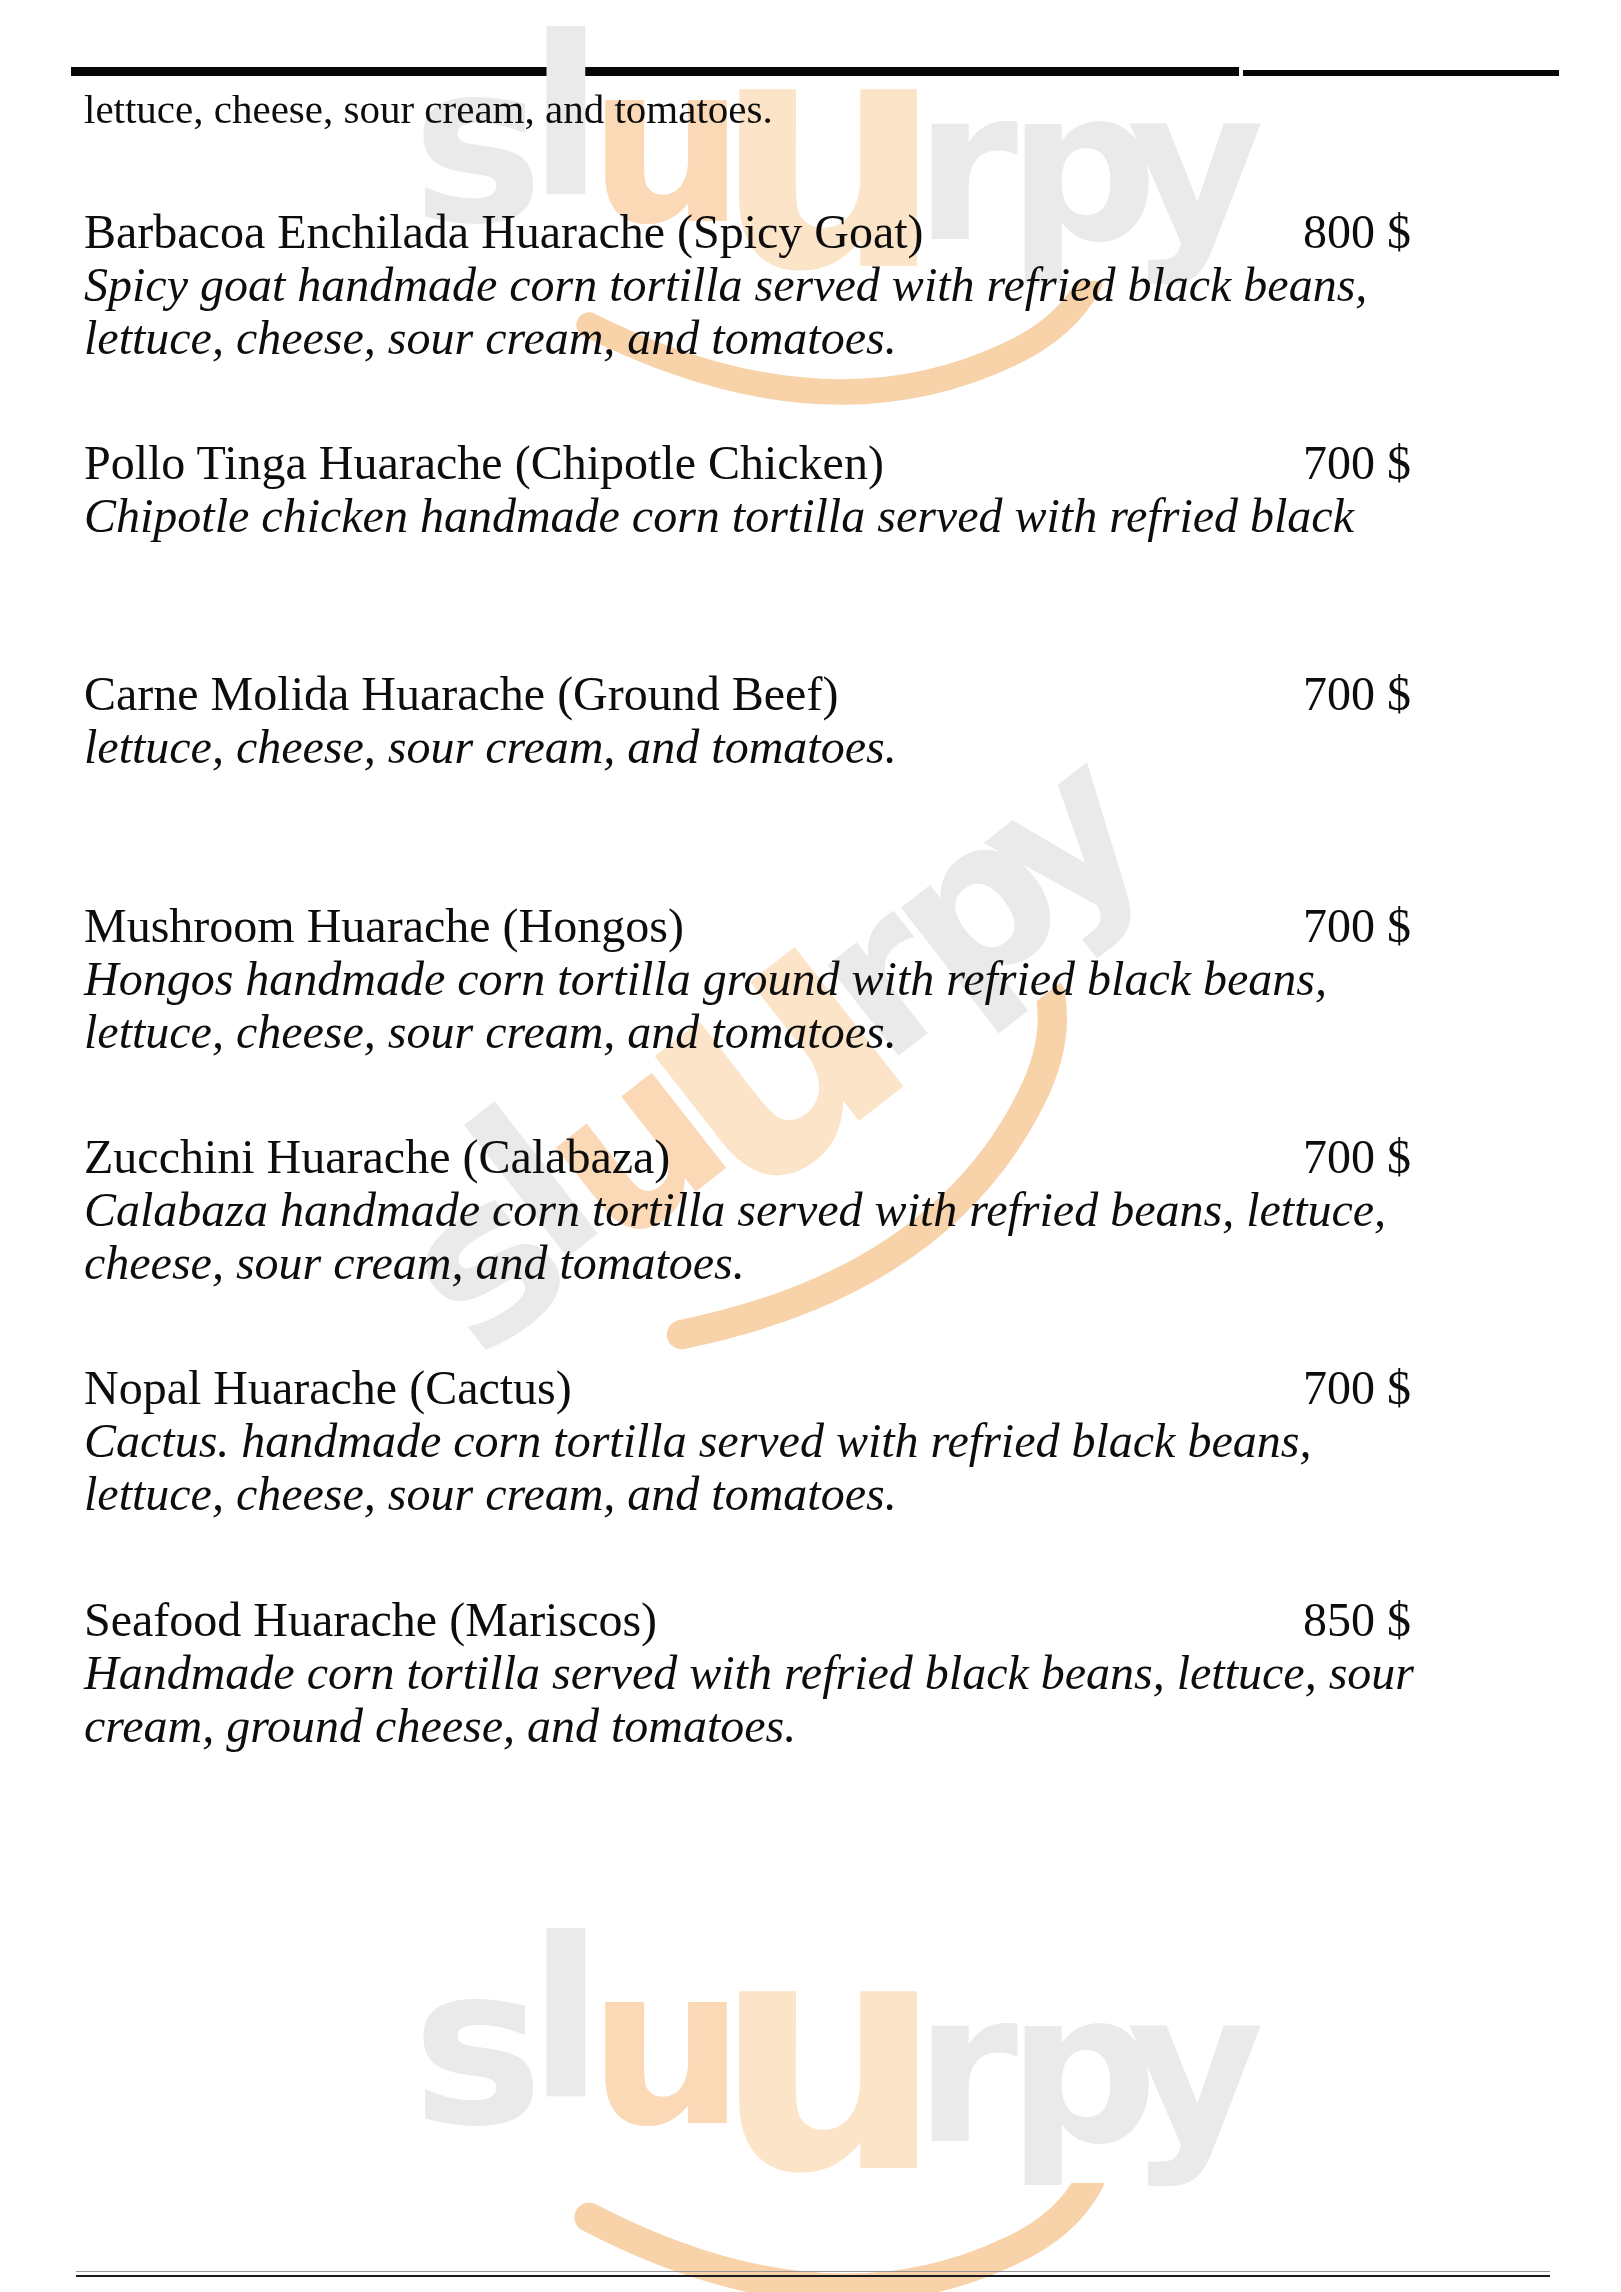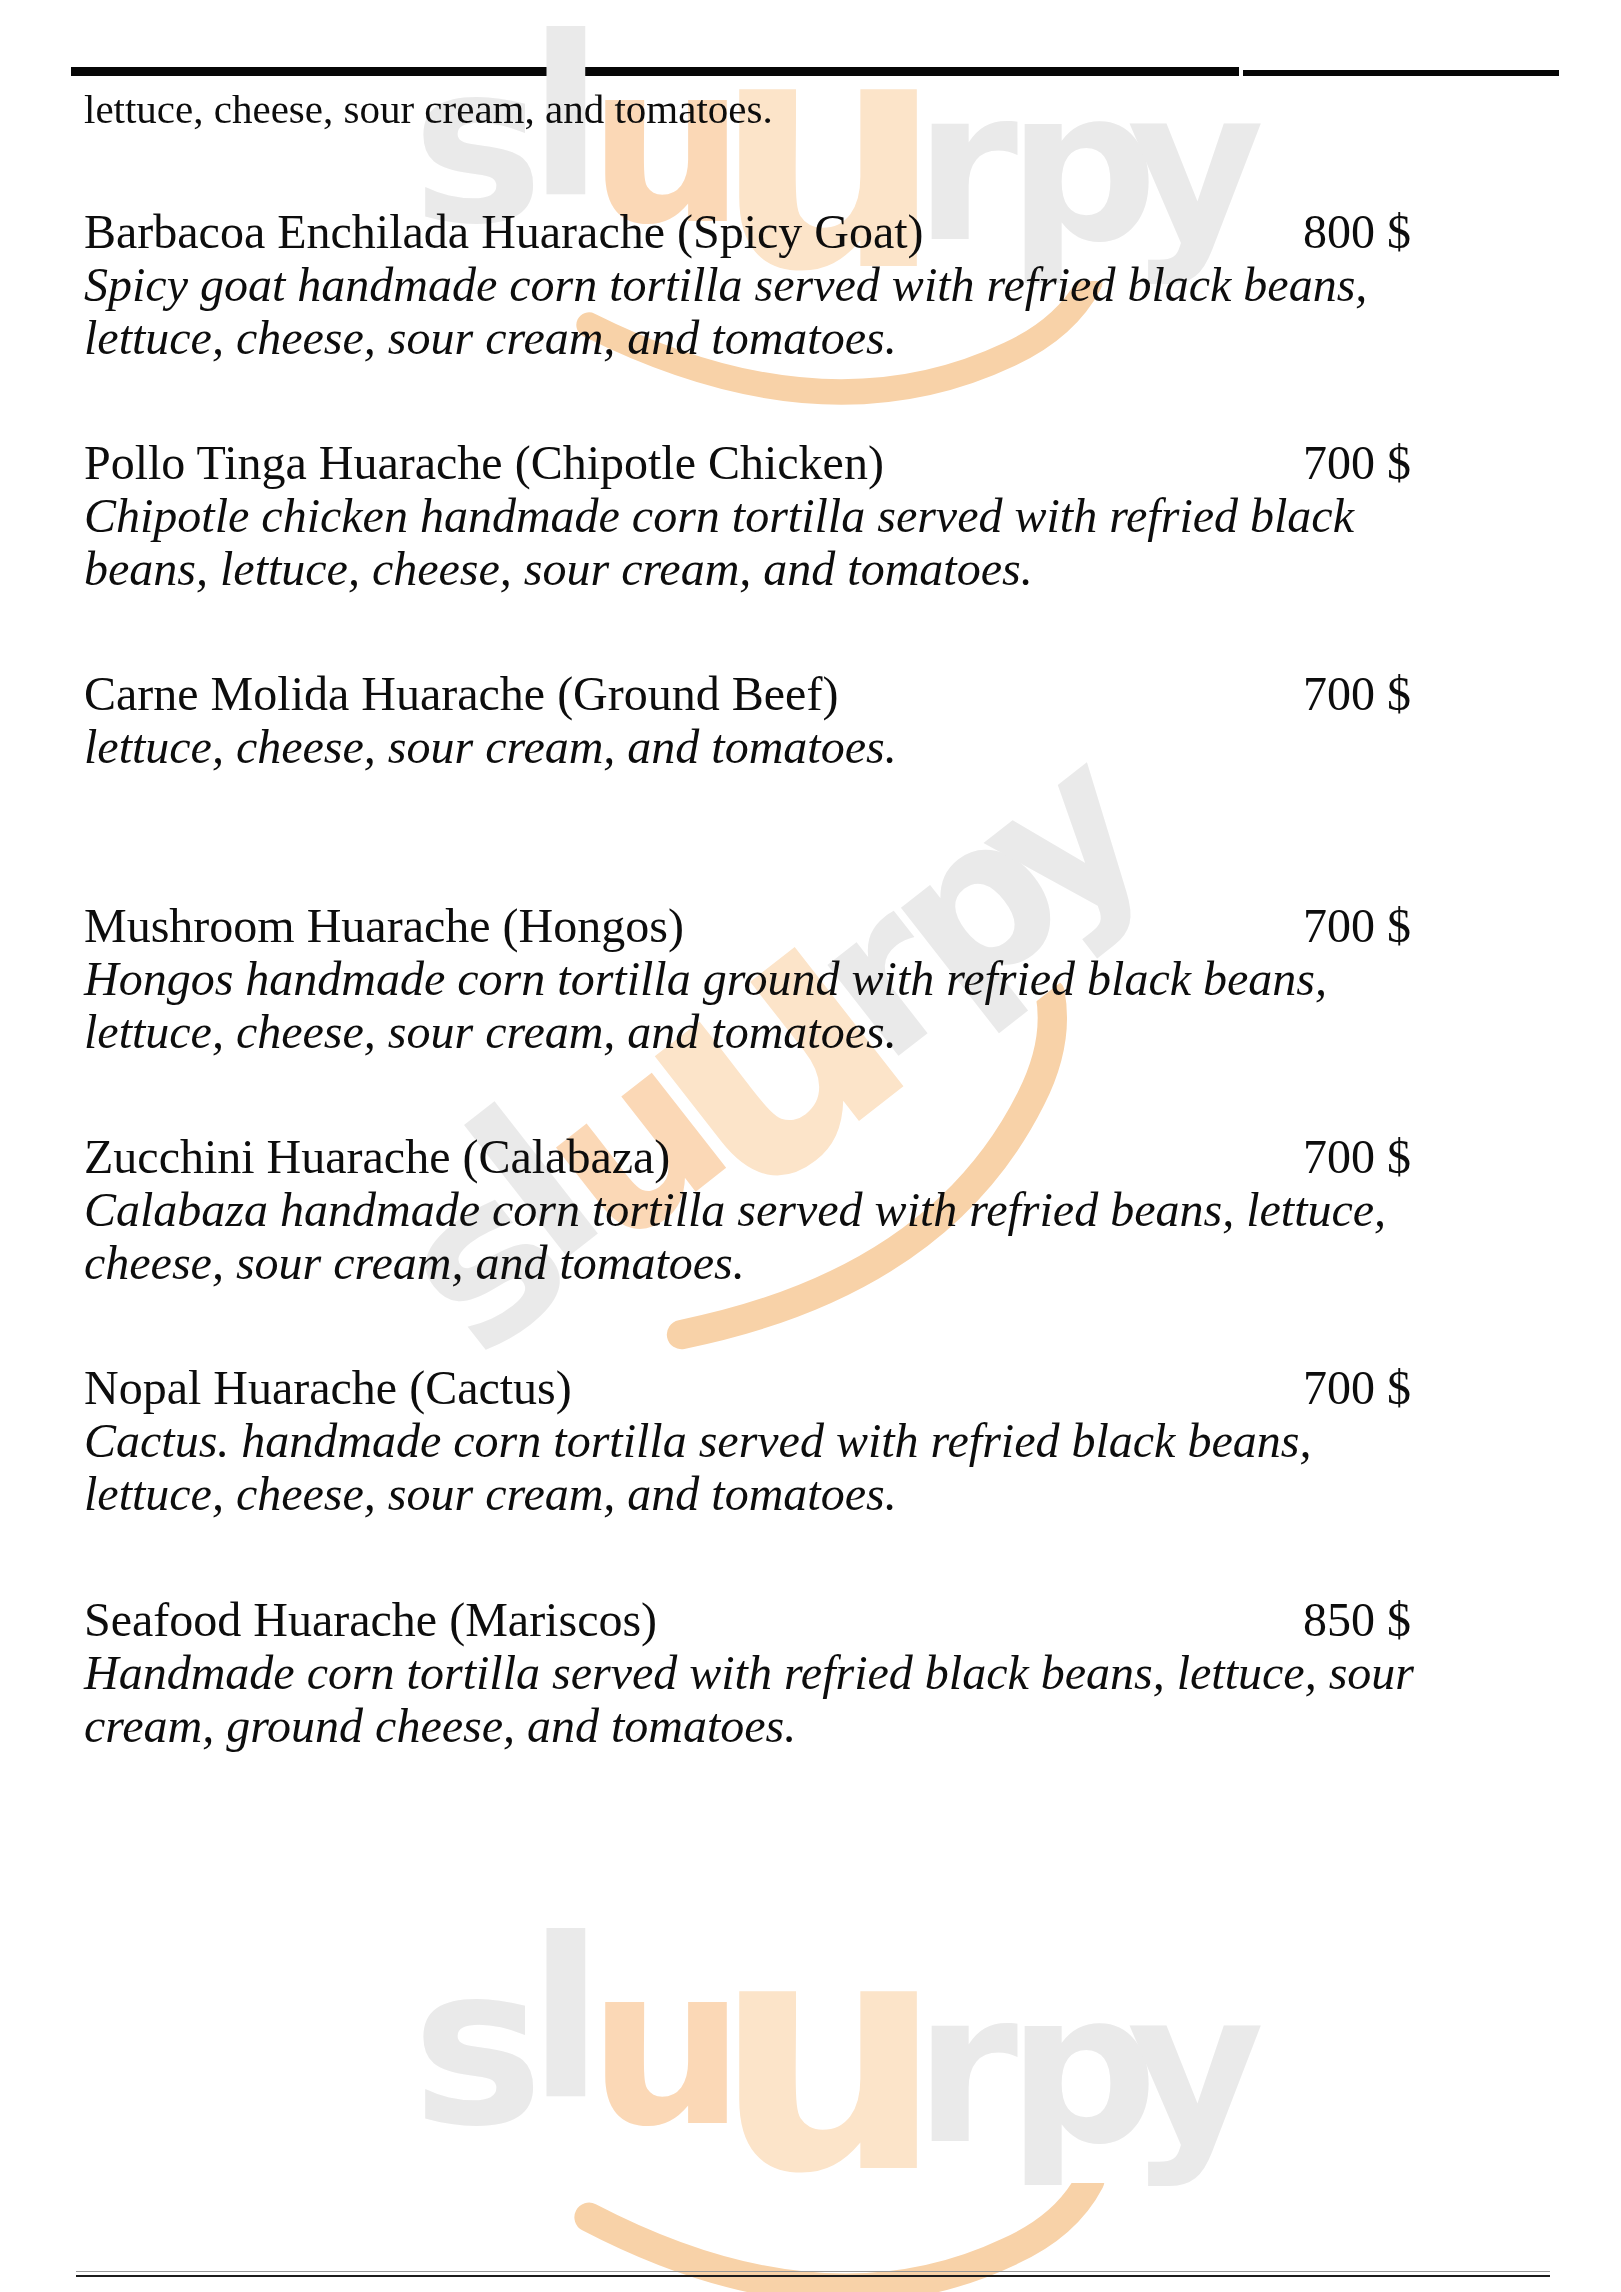--- a/index.html
+++ b/index.html
@@ -119,21 +119,20 @@
       <div class="dline">Spicy goat handmade corn tortilla served with refried black beans,</div>
       <div class="dline">lettuce, cheese, sour cream, and tomatoes.</div>
     </div>
 
     <div class="item t2">
       <div>
         <span class="iname">Pollo Tinga Huarache (Chipotle Chicken)</span>
         <span class="iprice">700 $</span>
       </div>
       <div class="dline">Chipotle chicken handmade corn tortilla served with refried black</div>
-      <div class="dline">beans, lettuce, cheese, sour cream, and tomatoes.</div>
     </div>
 
     <div class="item t3">
       <div>
         <span class="iname">Carne Molida Huarache (Ground Beef)</span>
         <span class="iprice">700 $</span>
       </div>
       <div class="dline">lettuce, cheese, sour cream, and tomatoes.</div>
     </div>
 

